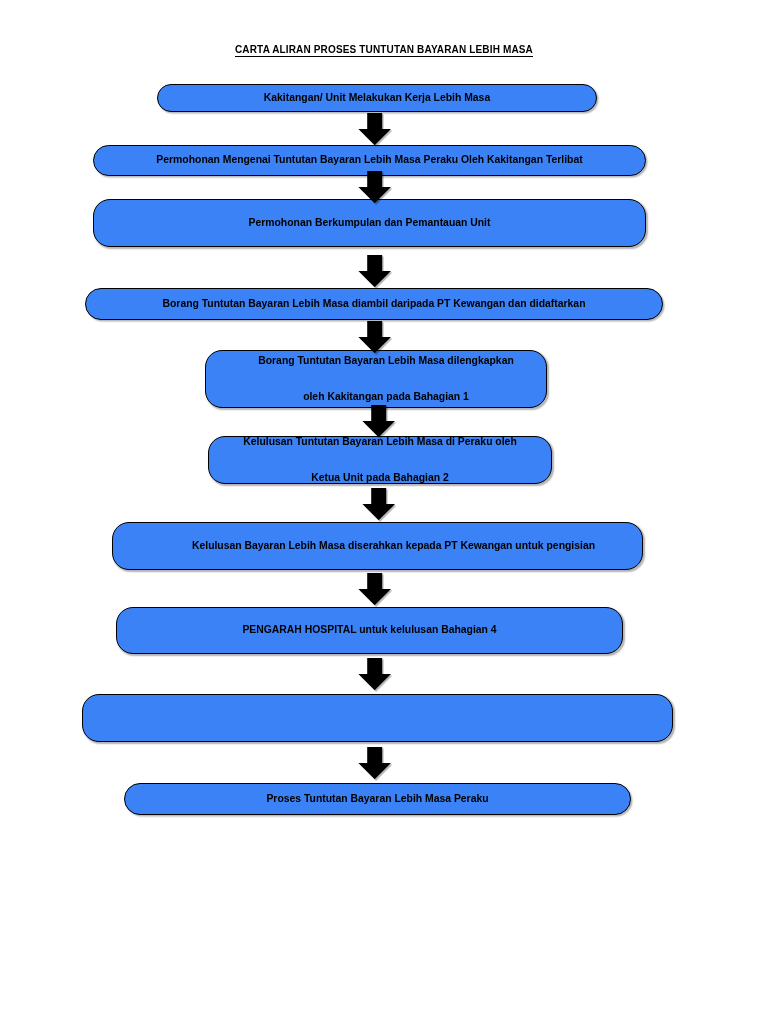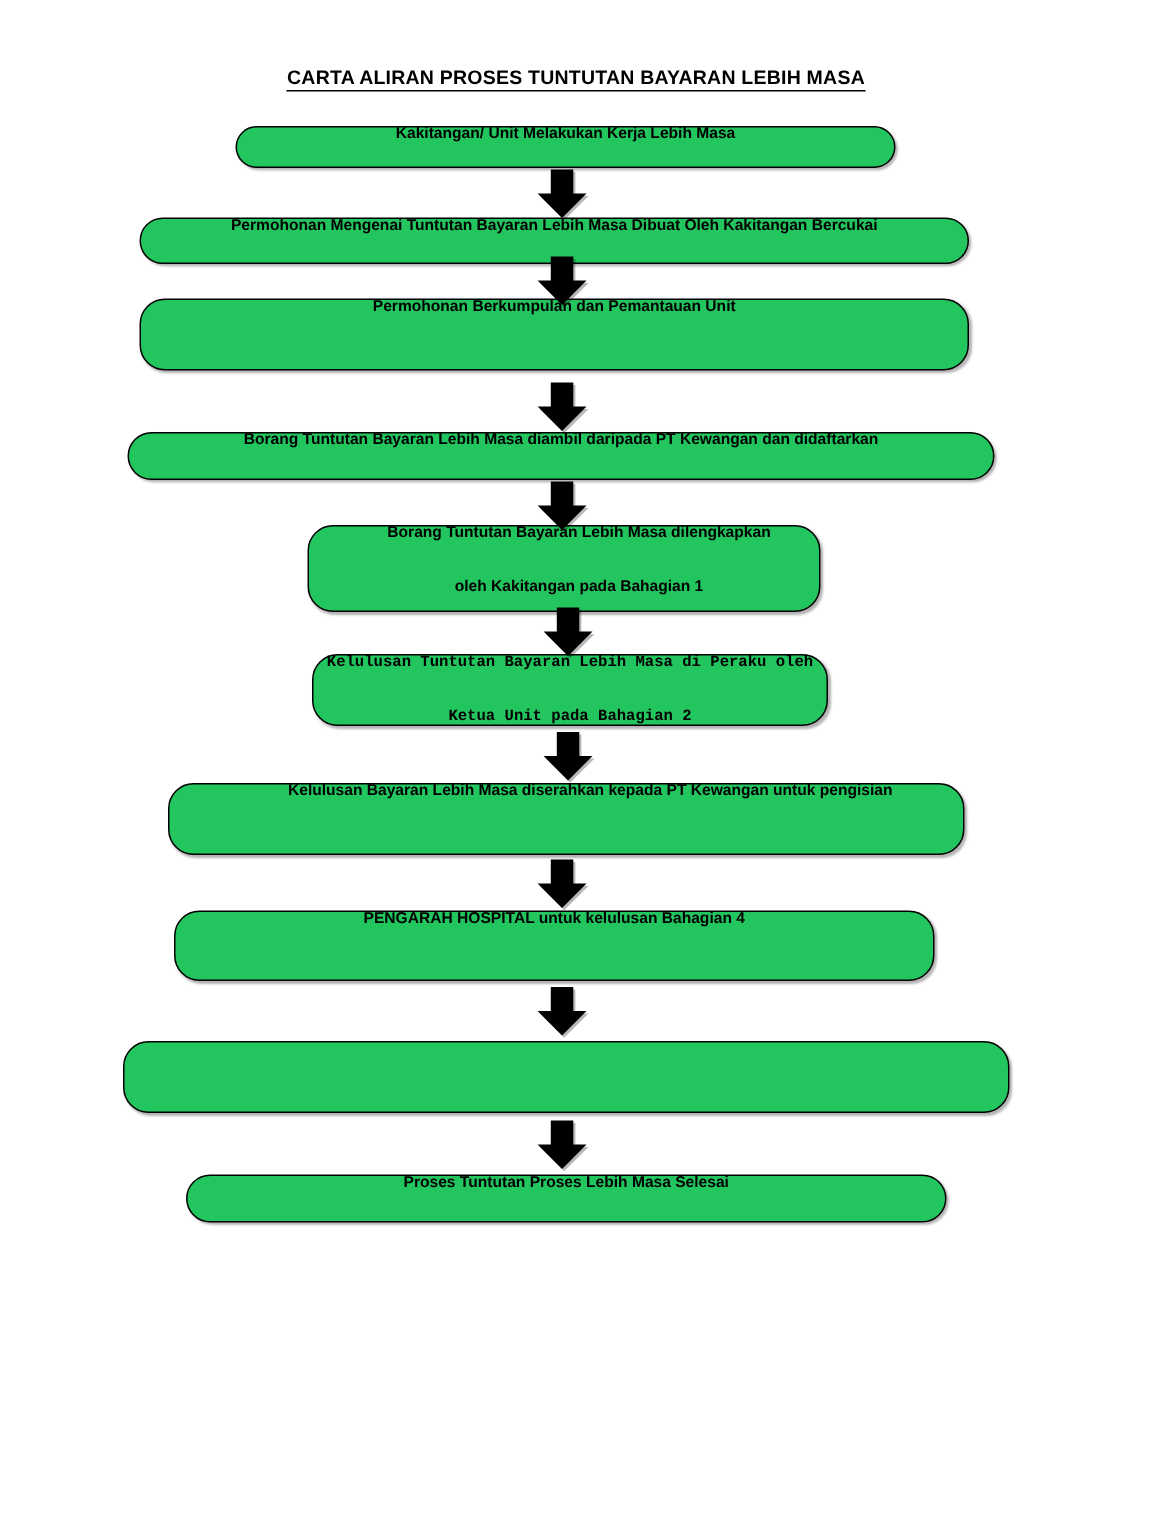--- a/index.html
+++ b/index.html
@@ -23,40 +23,41 @@
     width: 768px;
     height: 1024px;
   }
 
   .chart-title {
     position: absolute;
     left: 0;
     top: 44px;
     width: 768px;
     text-align: center;
-    font-size: 13px;
+    font-size: 10px;
     font-weight: bold;
     letter-spacing: 0.15px;
     color: #000;
   }
   .chart-title .ul {
     border-bottom: 1.6px solid #000;
     padding-bottom: 1px;
     display: inline-block;
   }
 
   .node {
     position: absolute;
     box-sizing: border-box;
     border: 1.15px solid #000000;
     border-radius: 17px;
-    background: #22c55e;
+    background: #3b82f6;
     display: flex;
     flex-direction: column;
     align-items: center;
+    justify-content: center;
     text-align: center;
     font-size: 10.4px;
     font-weight: bold;
     line-height: 1.0;
     color: #000000;
     box-shadow: 1.5px 1.5px 1.6px rgba(0,0,0,0.30);
   }
   .node .line {
     display: block;
     white-space: nowrap;
@@ -84,46 +85,46 @@
 
   <div class="chart-title">
     <span class="ul">CARTA ALIRAN PROSES TUNTUTAN BAYARAN LEBIH MASA  </span>
   </div>
 
   <div id="nodes-layer">
       <div class="node" style="left: 157px; top: 84px; width: 440px; height: 28px;">
         <span class="line">Kakitangan/ Unit Melakukan Kerja Lebih Masa</span>
       </div>
       <div class="node" style="left: 93px; top: 145px; width: 553px; height: 31px;">
-        <span class="line">Permohonan Mengenai Tuntutan Bayaran Lebih Masa  Dibuat Oleh Kakitangan Bercukai</span>
+        <span class="line">Permohonan Mengenai Tuntutan Bayaran Lebih Masa  Peraku Oleh Kakitangan Terlibat</span>
       </div>
       <div class="node" style="left: 93px; top: 199px; width: 553px; height: 48px;">
         <span class="line">Permohonan Berkumpulan dan Pemantauan Unit</span>
       </div>
       <div class="node" style="left: 85px; top: 288px; width: 578px; height: 32px;">
         <span class="line">Borang Tuntutan Bayaran Lebih Masa  diambil daripada PT Kewangan dan didaftarkan</span>
       </div>
       <div class="node" style="left: 205px; top: 350px; width: 342px; height: 58px; padding-left: 20px;">
         <span class="line">Borang Tuntutan Bayaran Lebih Masa  dilengkapkan</span>
         <span class="line">oleh Kakitangan pada Bahagian 1</span>
       </div>
-      <div class="node" style="left: 208px; top: 436px; width: 344px; height: 48px; font-family: Liberation Mono, monospace;">
+      <div class="node" style="left: 208px; top: 436px; width: 344px; height: 48px;">
         <span class="line">Kelulusan Tuntutan Bayaran Lebih Masa  di Peraku oleh</span>
         <span class="line">Ketua Unit pada Bahagian 2</span>
       </div>
       <div class="node" style="left: 112px; top: 522px; width: 531px; height: 48px; padding-left: 32px;">
         <span class="line">Kelulusan Bayaran Lebih Masa  diserahkan kepada PT Kewangan untuk pengisian</span>
       </div>
       <div class="node" style="left: 116px; top: 607px; width: 507px; height: 47px;">
         <span class="line">PENGARAH HOSPITAL untuk kelulusan Bahagian 4</span>
       </div>
       <div class="node" style="left: 82px; top: 694px; width: 591px; height: 48px;">
       </div>
       <div class="node" style="left: 124px; top: 783px; width: 507px; height: 32px;">
-        <span class="line">Proses Tuntutan Proses Lebih Masa  Selesai</span>
+        <span class="line">Proses Tuntutan Bayaran Lebih Masa  Peraku</span>
       </div>
     </div>
   <div id="arrows-layer">
       <div class="arrow" style="left: 356px; top: 112px;">
         <svg viewBox="0 0 38 36">
           <path d="M12.6 2.6 L27.6 2.6 L27.6 18.6 L36.4 18.6 L20.1 34.9 L3.8 18.6 L12.6 18.6 Z" fill="rgba(0,0,0,0.28)"></path>
           <path d="M11.2 1 L26.2 1 L26.2 17 L35 17 L18.7 33.3 L2.4 17 L11.2 17 Z" fill="#000000"></path>
         </svg>
       </div>
       <div class="arrow" style="left: 356px; top: 170px;">

